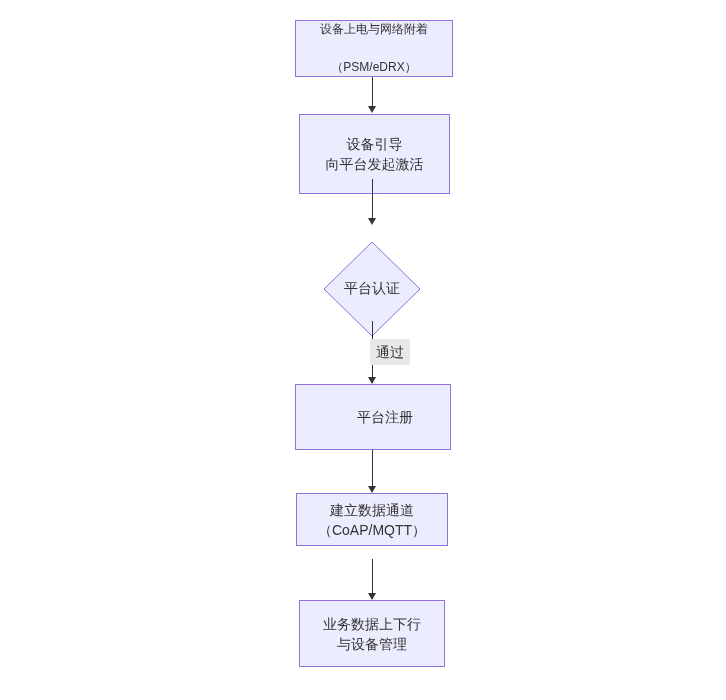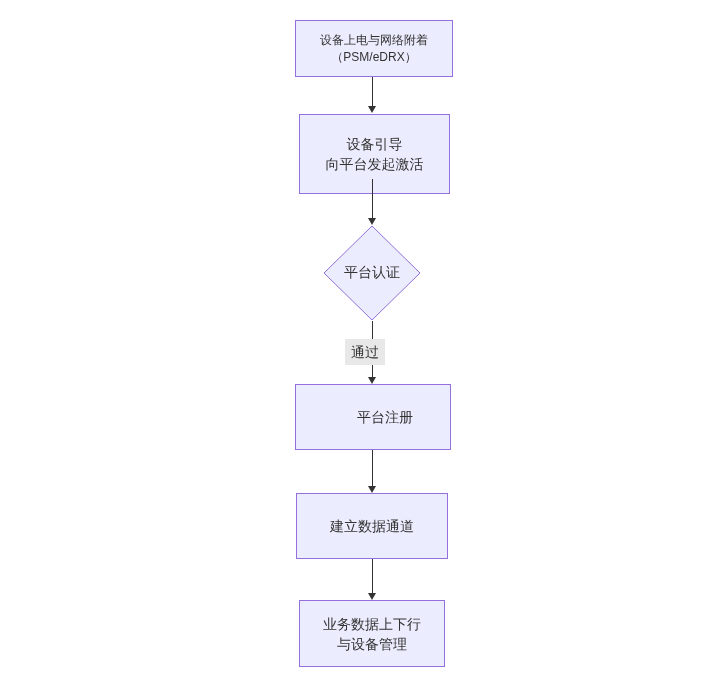--- a/index.html
+++ b/index.html
@@ -65,48 +65,49 @@
     align-items: center;
     font-size: 14px;
     white-space: nowrap;
   }
   .edge-label {
     position: absolute;
     background: var(--edge-label-bg);
     text-align: center;
     font-size: 14px;
     z-index: 3;
+    margin-left: 25px;
   }
 </style>
 </head>
 <body>
 
 <div class="canvas">
 
-  <div class="node fs-small" style="left:295px; top:20px; width:158px; height:57px;">
+  <div class="node fs-small" style="left:295px; top:20px; width:158px; height:57px;justify-content:space-between;">
     <div class="node-line">设备上电与网络附着</div>
     <div class="node-line">（PSM/eDRX）</div>
   </div>
 
   <div class="arrow" style="left:368px; top:77px; height:36px;">
     <span class="shaft"></span>
     <span class="head"></span>
   </div>
 
   <div class="node" style="left:299px; top:114px; width:151px; height:80px;">
     <div class="node-line">设备引导</div>
     <div class="node-line">向平台发起激活</div>
   </div>
 
   <div class="arrow" style="left:368px; top:179px; height:46px;">
     <span class="shaft"></span>
     <span class="head"></span>
   </div>
 
-  <div class="diamond-wrap" style="left:323px; top:225px; width:98px; height:96px;">
+  <div class="diamond-wrap" style="left:323px; top:241px; width:98px; height:96px;">
     <svg width="98" height="96" viewBox="0 0 98 96" aria-hidden="true">
       <polygon class="diamond-poly" points="49,1 97,48 49,95 1,48"></polygon>
     </svg>
     <div class="diamond-label">平台认证</div>
   </div>
 
   <div class="arrow" style="left:368px; top:321px; height:63px;">
     <span class="shaft"></span>
     <span class="head"></span>
   </div>
@@ -114,22 +115,23 @@
 
   <div class="node" style="left:295px; top:384px; width:156px; height:66px;padding-left:24px;">
     <div class="node-line">平台注册</div>
   </div>
 
   <div class="arrow" style="left:368px; top:450px; height:43px;">
     <span class="shaft"></span>
     <span class="head"></span>
   </div>
 
-  <div class="node" style="left:296px; top:493px; width:152px; height:66px;">
+  <div class="node" style="left:296px; top:493px; width:152px; height:53px;">
     <div class="node-line">建立数据通道</div>
+    <div class="node-line">（CoAP/MQTT）</div>
   </div>
 
   <div class="arrow" style="left:368px; top:559px; height:41px;">
     <span class="shaft"></span>
     <span class="head"></span>
   </div>
 
   <div class="node" style="left:299px; top:600px; width:146px; height:67px;">
     <div class="node-line">业务数据上下行</div>
     <div class="node-line">与设备管理</div>

